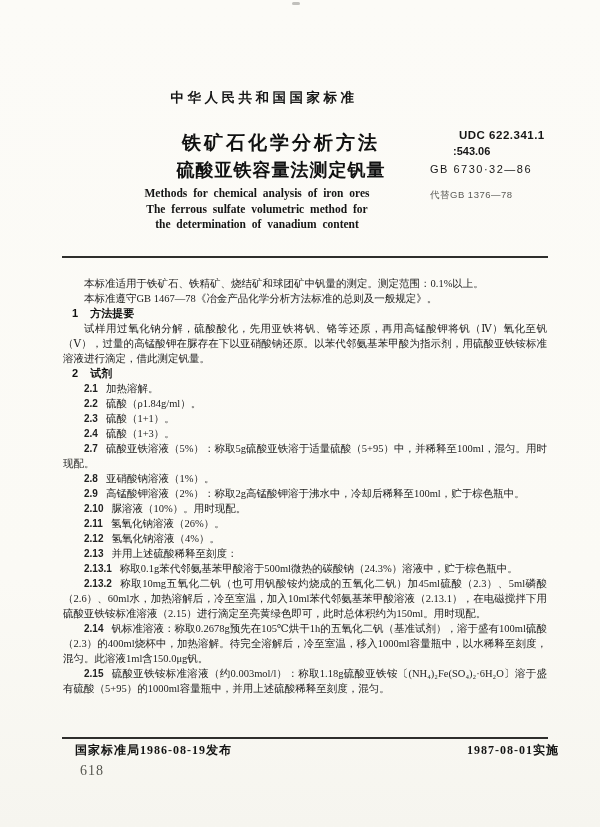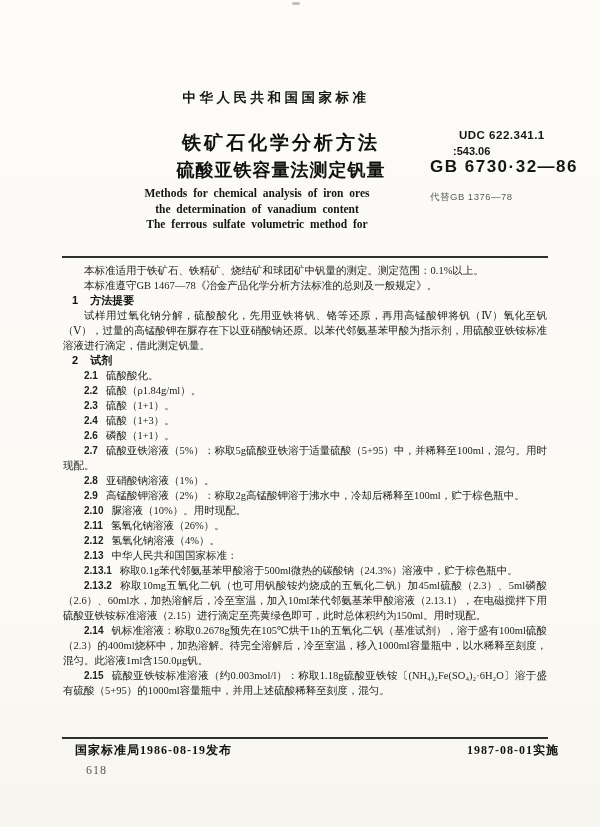--- a/index.html
+++ b/index.html
@@ -8,60 +8,60 @@
     width:600px; height:827px;
     margin:0 auto;
     background:linear-gradient(180deg,#fcfbf7 0%, #fbfaf5 70%, #f6f5ef 100%);
     overflow:hidden;
     color:#1e1e1e;
     font-family:"Liberation Serif","DejaVu Serif",serif;
   }
   .speck { position:absolute; left:292px; top:2px; width:8px; height:3px; background:#9a9a94; border-radius:2px; opacity:.6; }
 
   .std-title {
-    position:absolute; top:89px; left:12px; width:528px;
+    position:absolute; top:89px; left:0; width:528px;
     text-align:center; font-weight:bold; font-size:13.5px; letter-spacing:3.5px; color:#161616;
   }
   .cn-title { position:absolute; top:131px; left:16px; width:514px; text-align:center; font-weight:bold; color:#111;margin-left:8px; }
   .cn-title .l1 { font-size:19px; letter-spacing:3px; line-height:24px; }
   .cn-title .l2 { font-size:18px; letter-spacing:1px; line-height:24px; margin-top:3px; }
 
   .udc-block { position:absolute; left:430px; top:129px; font-family:"Liberation Sans","DejaVu Sans",sans-serif; color:#161616; }
   .udc1 { font-weight:bold; font-size:11.5px; letter-spacing:0.5px;padding-left:29px; }
   .udc2 { font-weight:bold; font-size:11px; margin-left:23px; margin-top:4px; }
-  .gb-number { font-weight:bold; font-size:17px; letter-spacing:1.5px; }
+  .gb-number { font-weight:normal; font-size:11px; letter-spacing:1.5px; margin-top:6px; }
   .replaces { font-size:9.5px; color:#5a5a55; letter-spacing:0.5px; margin-top:14px; }
 
   .en-title {
     position:absolute; top:186px; left:0; width:514px; text-align:center;
     font-weight:bold; font-size:11.5px; line-height:15.5px; word-spacing:3px; color:#151515;
   }
 
   .rule { position:absolute; left:62px; width:486px; height:2px; background:#2e2e2c; }
   .rule-top { top:256px; }
   .rule-bottom { top:737px; }
 
   .body-text {
-    position:absolute; left:63px; top:263px; width:484px;
+    position:absolute; left:63px; top:276px; width:484px;
     font-size:10.5px; line-height:15px; text-align:justify; color:#222;
   }
   .body-text p { margin:0; text-indent:2em; }
   .sec-head { margin:5px 0 5px; font-weight:bold; font-size:11px; color:#111; }
   .sec-head .no { margin-right:12px; font-family:"Liberation Sans","DejaVu Sans",sans-serif; }
   .sec-head { text-indent:9px !important; }
   .item .no { margin-right:8px; font-family:"Liberation Sans","DejaVu Sans",sans-serif; font-size:10px; }
 
   .footer-row {
     position:absolute; left:63px; top:742px; width:484px;
     display:flex; justify-content:space-between;
     font-weight:bold; font-size:12px; letter-spacing:1px; color:#141414;
     font-family:"Liberation Serif","DejaVu Serif",serif;
     padding-left:12px;
   }
-  .page-number { position:absolute; left:86px; top:763px; font-size:12px; color:#56564f; letter-spacing:1px; }
+  .page-number { position:absolute; left:80px; top:763px; font-size:14px; color:#56564f; letter-spacing:1px; }
 </style>
 </head>
 <body>
 
 <div class="page">
 
   <div class="speck"></div>
 
   <div class="std-title">中华人民共和国国家标准</div>
 
@@ -72,48 +72,47 @@
 
   <div class="udc-block">
     <div class="udc1">UDC 622.341.1</div>
     <div class="udc2">:543.06</div>
     <div class="gb-number">GB 6730·32—86</div>
     <div class="replaces">代替GB 1376—78</div>
   </div>
 
   <div class="en-title">
     <div>Methods for chemical analysis of iron ores</div>
+    <div>The ferrous sulfate volumetric method for</div>
     <div>the determination of vanadium content</div>
-    <div>The ferrous sulfate volumetric method for</div>
   </div>
 
   <div class="rule rule-top"></div>
 
   <div class="body-text">
     <p>本标准适用于铁矿石、铁精矿、烧结矿和球团矿中钒量的测定。测定范围：0.1%以上。</p>
     <p>本标准遵守GB 1467—78《冶金产品化学分析方法标准的总则及一般规定》。</p>
 
     <p class="sec-head"><b class="no">1</b><span>方法提要</span></p>
     <p>试样用过氧化钠分解，硫酸酸化，先用亚铁将钒、铬等还原，再用高锰酸钾将钒（Ⅳ）氧化至钒（Ⅴ），过量的高锰酸钾在脲存在下以亚硝酸钠还原。以苯代邻氨基苯甲酸为指示剂，用硫酸亚铁铵标准溶液进行滴定，借此测定钒量。</p>
 
     <p class="sec-head"><b class="no">2</b><span>试剂</span></p>
 
     <div id="reagent-list">
-        <p class="item"><b class="no">2.1</b><span>硫酸酸化。</span></p>
+        <p class="item"><b class="no">2.1</b><span>加热溶解。</span></p>
         <p class="item"><b class="no">2.2</b><span>硫酸（ρ1.84g/ml）。</span></p>
         <p class="item"><b class="no">2.3</b><span>硫酸（1+1）。</span></p>
         <p class="item"><b class="no">2.4</b><span>硫酸（1+3）。</span></p>
-        <p class="item"><b class="no">2.6</b><span>磷酸（1+1）。</span></p>
         <p class="item"><b class="no">2.7</b><span>硫酸亚铁溶液（5%）：称取5g硫酸亚铁溶于适量硫酸（5+95）中，并稀释至100ml，混匀。用时现配。</span></p>
         <p class="item"><b class="no">2.8</b><span>亚硝酸钠溶液（1%）。</span></p>
         <p class="item"><b class="no">2.9</b><span>高锰酸钾溶液（2%）：称取2g高锰酸钾溶于沸水中，冷却后稀释至100ml，贮于棕色瓶中。</span></p>
         <p class="item"><b class="no">2.10</b><span>脲溶液（10%）。用时现配。</span></p>
         <p class="item"><b class="no">2.11</b><span>氢氧化钠溶液（26%）。</span></p>
         <p class="item"><b class="no">2.12</b><span>氢氧化钠溶液（4%）。</span></p>
-        <p class="item"><b class="no">2.13</b><span>中华人民共和国国家标准：</span></p>
+        <p class="item"><b class="no">2.13</b><span>并用上述硫酸稀释至刻度：</span></p>
         <p class="item"><b class="no">2.13.1</b><span>称取0.1g苯代邻氨基苯甲酸溶于500ml微热的碳酸钠（24.3%）溶液中，贮于棕色瓶中。</span></p>
         <p class="item"><b class="no">2.13.2</b><span>称取10mg五氧化二钒（也可用钒酸铵灼烧成的五氧化二钒）加45ml硫酸（2.3）、5ml磷酸（2.6）、60ml水，加热溶解后，冷至室温，加入10ml苯代邻氨基苯甲酸溶液（2.13.1），在电磁搅拌下用硫酸亚铁铵标准溶液（2.15）进行滴定至亮黄绿色即可，此时总体积约为150ml。用时现配。</span></p>
         <p class="item"><b class="no">2.14</b><span>钒标准溶液：称取0.2678g预先在105℃烘干1h的五氧化二钒（基准试剂），溶于盛有100ml硫酸（2.3）的400ml烧杯中，加热溶解。待完全溶解后，冷至室温，移入1000ml容量瓶中，以水稀释至刻度，混匀。此溶液1ml含150.0μg钒。</span></p>
         <p class="item"><b class="no">2.15</b><span>硫酸亚铁铵标准溶液（约0.003mol/l）：称取1.18g硫酸亚铁铵〔(NH₄)₂Fe(SO₄)₂·6H₂O〕溶于盛有硫酸（5+95）的1000ml容量瓶中，并用上述硫酸稀释至刻度，混匀。</span></p>
       </div>
   </div>
 
   <div class="rule rule-bottom"></div>
 
   <div class="footer-row">

